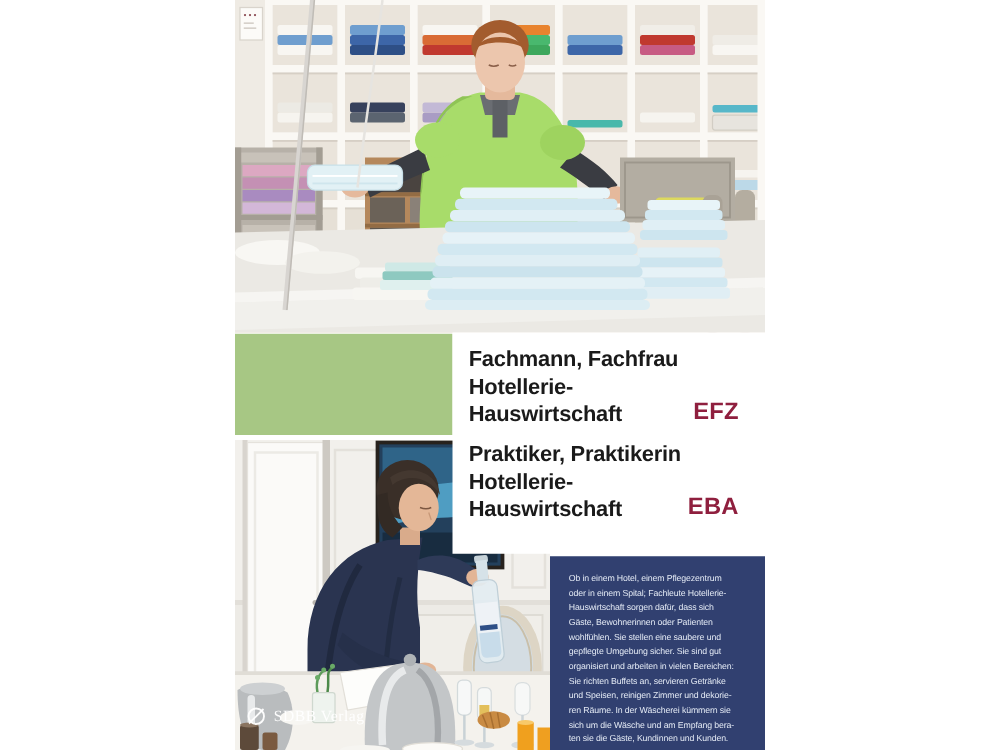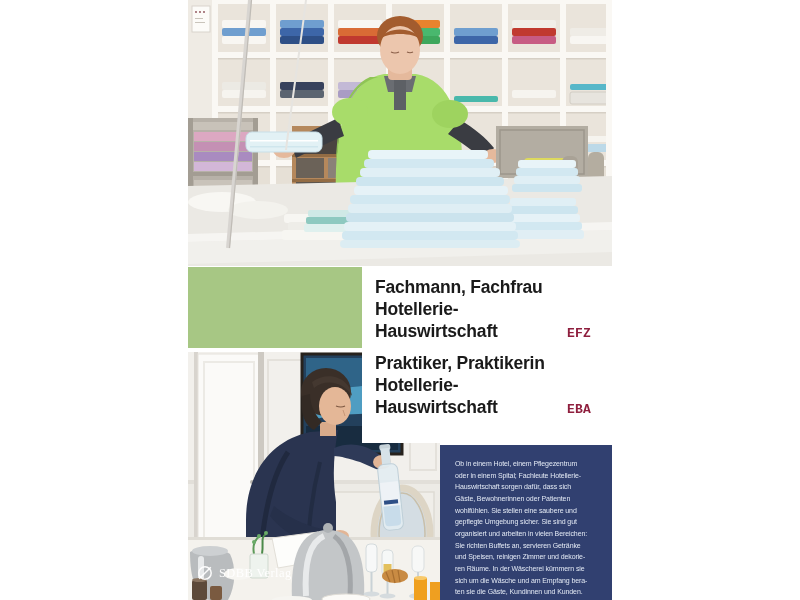--- a/index.html
+++ b/index.html
@@ -13,22 +13,22 @@
   .title-box{
     position:absolute;left:362px;top:266px;width:250px;height:177px;background:#ffffff;z-index:2;
     box-sizing:border-box;padding:10px 10px 0 13px;
   }
   .title-group{position:relative;margin:0 0 10px 0;}
   .title-lines{
     white-space:pre-line;font-weight:bold;font-size:17.5px;line-height:22px;
     letter-spacing:-0.2px;color:var(--title_text,#1a1a1a);
   }
   .tag{
-    position:absolute;right:11px;bottom:1px;font-weight:bold;font-size:13px;
-    color:var(--tag,#8f1f3e);letter-spacing:0.2px;font-family:Liberation Mono, monospace;
+    position:absolute;right:11px;bottom:1px;font-weight:bold;font-size:19px;
+    color:var(--tag,#8f1f3e);letter-spacing:0.2px;
   }
   .desc-box{
     position:absolute;left:440px;top:445px;width:172px;height:155px;z-index:3;
     background:var(--description_bg,#314070);box-sizing:border-box;padding:13px 8px 0 15px;
   }
   .desc-text{
     white-space:pre-line;margin:0;font-size:7px;line-height:11.65px;letter-spacing:-0.1px;
     color:var(--description_text,#e3e9f4);font-weight:normal;
   }
   .publisher{

